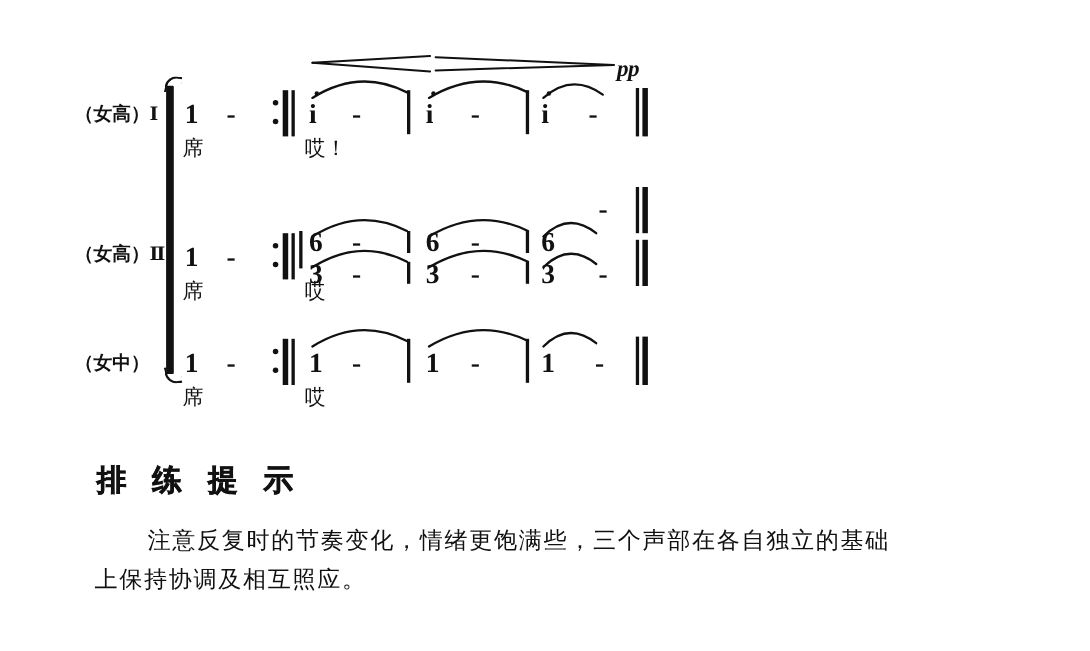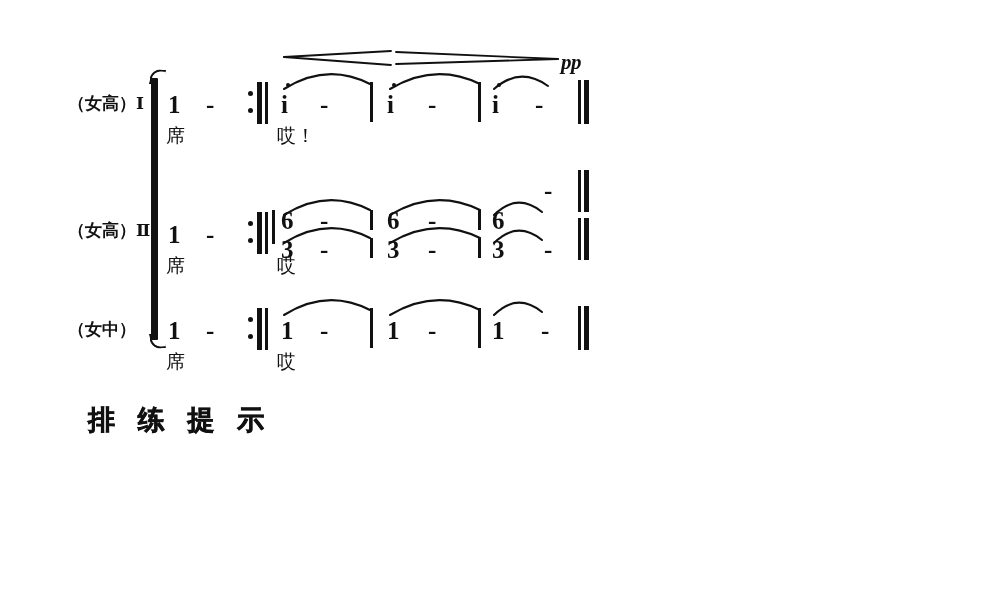--- a/index.html
+++ b/index.html
@@ -191,22 +191,22 @@
     font-family: "Liberation Serif", "DejaVu Serif", serif;
     font-style: italic;
     font-weight: 700;
     font-size: 21px;
     color: #111;
     letter-spacing: -0.5px;
   }
   .section-title {
     position: absolute;
     left: 88px;
-    top: 402px;
-    font-family: Liberation Serif, serif;
+    top: 418px;
+    font-family: Liberation Sans, sans-serif;
     font-size: 27px;
     font-weight: 900;
     letter-spacing: 8px;
     color: #111;
     -webkit-text-stroke: 0.6px #111;
   }
   .note-body {
     position: absolute;
     left: 86px;
     top: 474px;
@@ -380,14 +380,15 @@
 
   <div class="note" style="left:492px; top:318px;">1</div>
   <div class="note dashline" style="left:541px; top:318px;">-</div>
 
   <div class="final-barline" style="left:578px; top:306px; height:44px;">
     <div class="thin"></div>
     <div class="thick"></div>
   </div>
 
   <div class="section-title">排 练 提 示</div>
+  <div class="note-body">注意反复时的节奏变化，情绪更饱满些，三个声部在各自独立的基础上保持协调及相互照应。</div>
 
 </div>
 
 </body></html>

